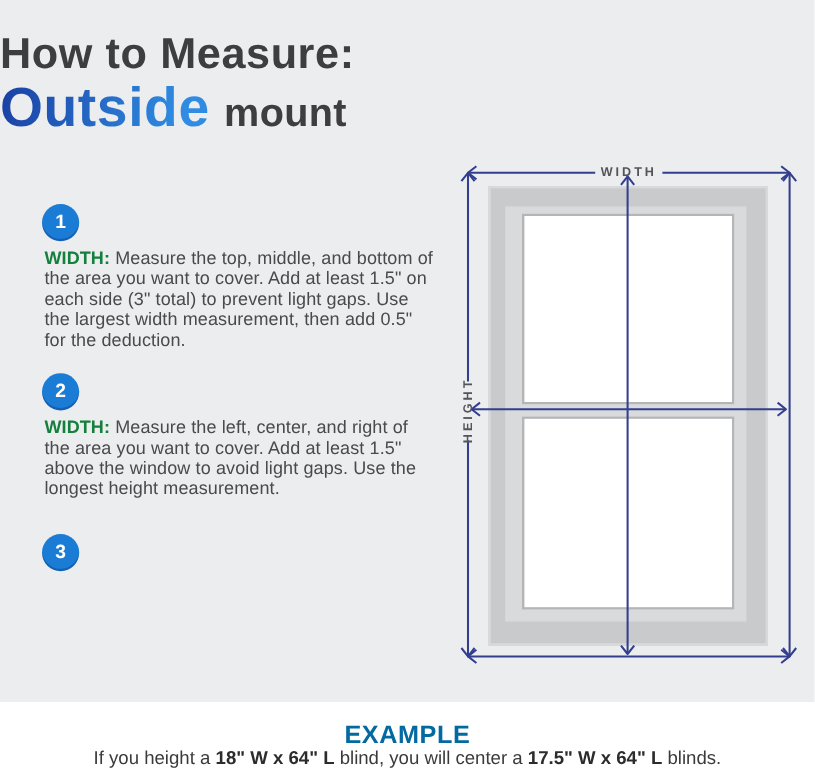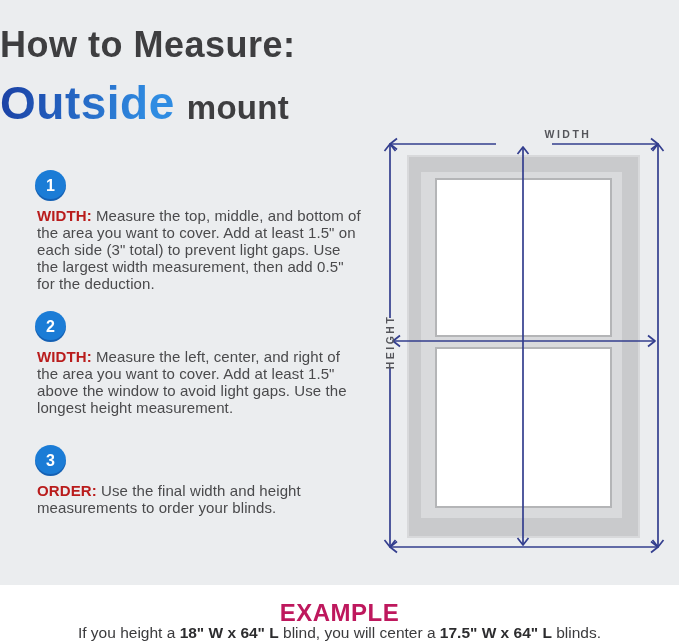--- a/index.html
+++ b/index.html
@@ -5,63 +5,63 @@
   html,body{margin:0;padding:0;background:#ffffff;}
   .canvas{
     position:relative;width:679px;height:644px;overflow:hidden;
     font-family:"Liberation Sans",sans-serif;background:#ffffff;
   }
   .gray-panel{position:absolute;left:0;top:0;width:679px;height:585px;background:#ebedef;}
 
   
   .header{position:absolute;top:24px;left:0;right:0;}
   .title-line1{font-size:36px;font-weight:600;color:#3e3e40;line-height:42px;letter-spacing:.5px;}
-  .title-line2{line-height:46px;margin-top:14px;}
+  .title-line2{line-height:46px;margin-top:0;}
   .title-accent{
     font-size:46px;font-weight:800;letter-spacing:.5px;
     background:linear-gradient(100deg,#1a3fa3 0%,#2f8ce2 85%);
     -webkit-background-clip:text;background-clip:text;
     -webkit-text-fill-color:transparent;color:#2063c8;
   }
   .title-rest{font-size:33px;font-weight:600;color:#3e3e40;margin-left:12px;letter-spacing:.3px;}
 
   
   .step{position:absolute;left:33px;width:330px;}
   .step-1{top:170px;}
   .step-2{top:311px;}
   .step-3{top:445px;}
   .badge{
     width:31px;height:31px;border-radius:50%;background:#1b7cd6;
     box-shadow:inset 0 -2px 0 rgba(0,0,60,.22);
     color:#ffffff;font-size:16px;font-weight:700;
     display:flex;align-items:center;justify-content:center;margin-left:2px;
   }
   .step p{margin:6px 0 0 4px;font-size:15px;line-height:17px;color:#4a4a4c;letter-spacing:.1px;}
-  .step-label{font-weight:700;color:#b91c1c;}
+  .step-label{font-weight:700;color:#15803d;}
 
   
   .win-outer{
     position:absolute;left:407px;top:155px;width:233px;height:383px;
     box-sizing:border-box;background:#c9cacc;border:2px solid #d8d9db;
   }
   .win-inner{position:absolute;left:12px;top:15px;width:201px;height:346px;background:#d9dadc;}
   .pane{position:absolute;left:14px;width:177px;box-sizing:border-box;background:#ffffff;border:2px solid #b4b5b7;}
   .pane-top{top:6px;height:159px;}
   .pane-bottom{top:175px;height:161px;}
   .arrow-svg{position:absolute;left:383px;top:136px;pointer-events:none;}
   .dim-label{
     position:absolute;font-size:10.5px;font-weight:600;color:#54555a;
     letter-spacing:2.5px;white-space:nowrap;
   }
-  .width-label{left:524px;top:128px;transform:translateX(-50%);margin-left:44px;}
+  .width-label{left:524px;top:138px;transform:translateX(-50%);}
   .height-label{left:390px;top:342px;transform:translate(-50%,-50%) rotate(-90deg);}
 
   
   .example{position:absolute;left:0;top:585px;width:679px;height:59px;background:#ffffff;text-align:center;padding-top:19px;box-sizing:border-box;}
-  .example-heading{font-size:24px;font-weight:700;color:#be185d;letter-spacing:.5px;line-height:18px;}
+  .example-heading{font-size:21px;font-weight:700;color:#0369a1;letter-spacing:.5px;line-height:18px;}
   .example-line{font-size:15.5px;color:#3b3b3d;line-height:17px;margin-top:2px;}
   .example-line b{font-weight:700;color:#2c2c2e;}
 </style>
 </head>
 <body>
 
 <div class="canvas">
   <div class="gray-panel"></div>
 
   <div class="header">
@@ -76,21 +76,20 @@
     <p><span class="step-label">WIDTH:</span><span> Measure the top, middle, and bottom of the area you want to cover. Add at least 1.5" on each side (3" total) to prevent light gaps. Use the largest width measurement, then add 0.5" for the deduction.</span></p>
   </div>
 
   <div class="step step-2">
     <div class="badge">2</div>
     <p><span class="step-label">WIDTH:</span><span> Measure the left, center, and right of the area you want to cover. Add at least 1.5" above the window to avoid light gaps. Use the longest height measurement.</span></p>
   </div>
 
   <div class="step step-3">
     <div class="badge">3</div>
-    <p><span class="step-label">ORDER:</span><span> Use the final width and height measurements to order your blinds.</span></p>
   </div>
 
   <div class="win-outer">
     <div class="win-inner">
       <div class="pane pane-top"></div>
       <div class="pane pane-bottom"></div>
     </div>
   </div>
 
   <svg class="arrow-svg" width="282" height="420" viewBox="0 0 282 420">

